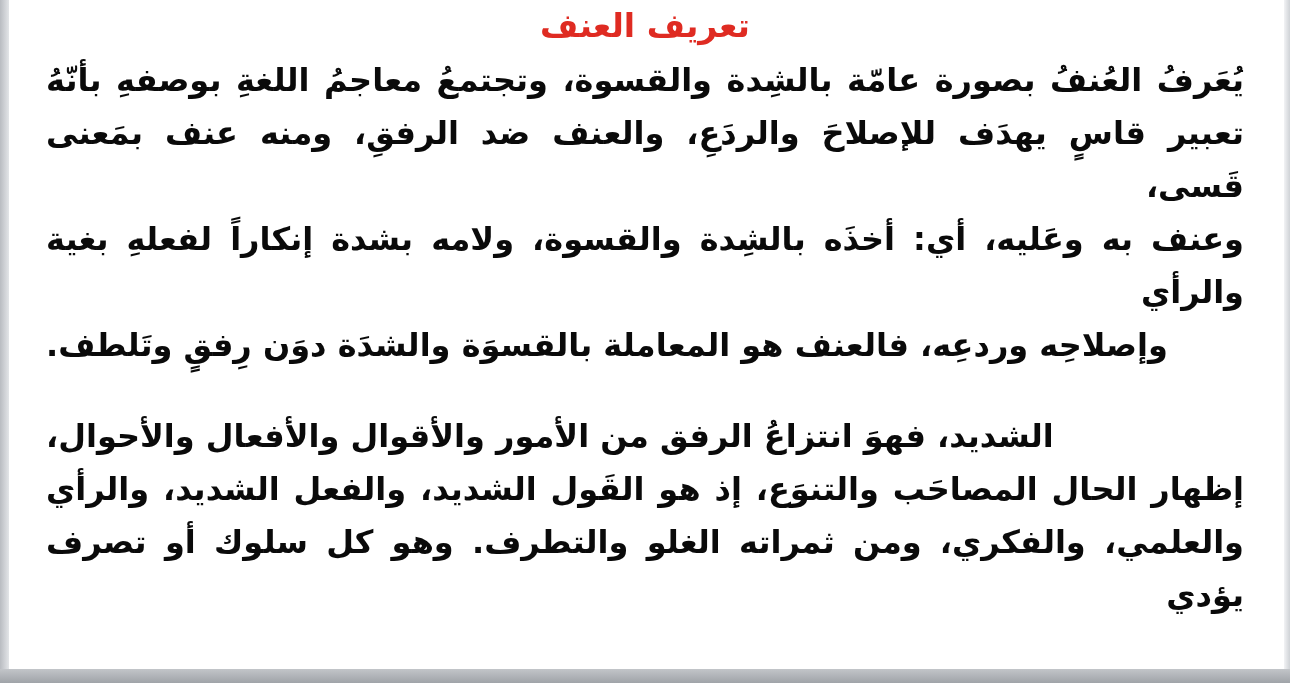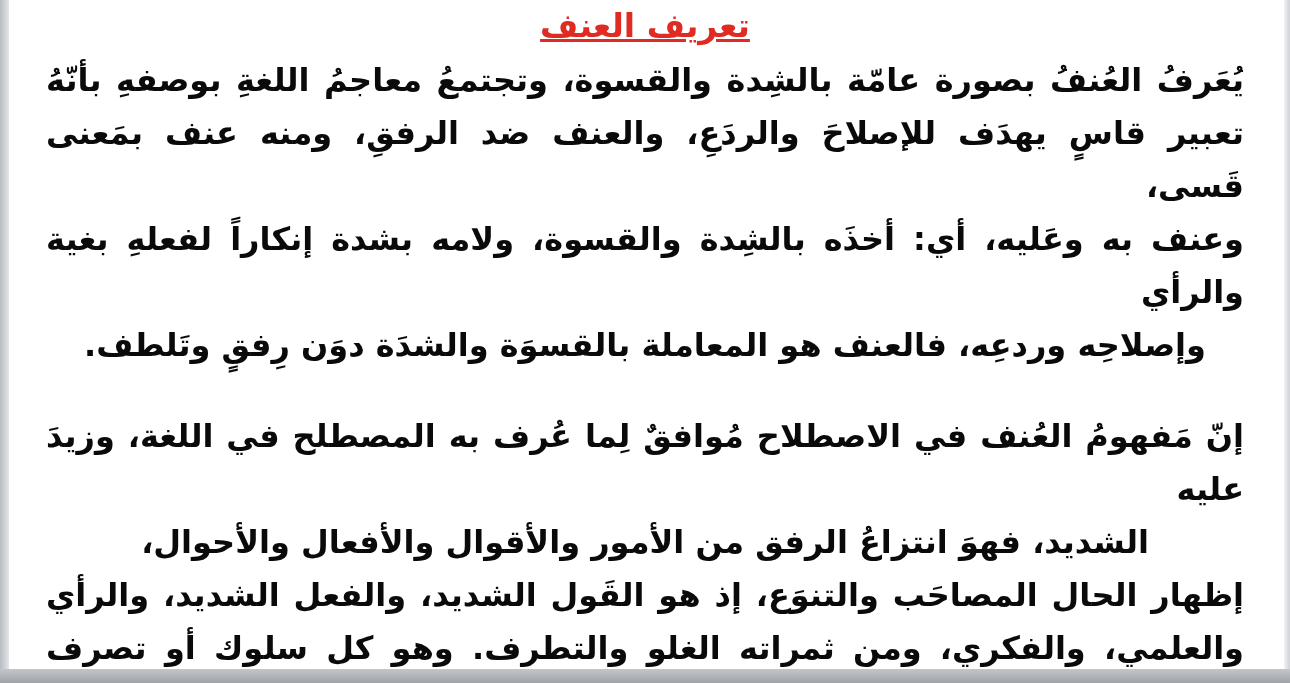--- a/index.html
+++ b/index.html
@@ -39,34 +39,33 @@
     left: 38px;
     direction: rtl;
   }
   .title {
     text-align: center;
     color: #df2b22;
     font-weight: bold;
     font-size: 33px;
     line-height: 40px;
     margin: 0 0 4px 0;
-    text-decoration: underline;
   }
   .para {
     margin: 8px;
   }
   .para2 {
     margin-top: 38px;
   }
   .line {
     font-weight: bold;
     color: #0a0a0a;
     font-size: 32px;
     line-height: 53px;
-    text-align: center;
+    text-align: left;
   }
   .line.justify {
     text-align: justify;
     text-align-last: justify;
   }
 </style>
 </head>
 <body>
 
 <div class="edge-left"></div>
@@ -77,19 +76,18 @@
   <h1 class="title">تعريف العنف</h1>
 
   <div class="para para1">
     <div class="line justify">يُعَرفُ العُنفُ بصورة عامّة بالشِدة والقسوة، وتجتمعُ معاجمُ اللغةِ بوصفهِ بأنّهُ</div>
     <div class="line justify">تعبير قاسٍ يهدَف للإصلاحَ والردَعِ، والعنف ضد الرفقِ، ومنه عنف بمَعنى قَسى،</div>
     <div class="line justify">وعنف به وعَليه، أي: أخذَه بالشِدة والقسوة، ولامه بشدة إنكاراً لفعلهِ بغية والرأي</div>
     <div class="line">وإصلاحِه وردعِه، فالعنف هو المعاملة بالقسوَة والشدَة دوَن رِفقٍ وتَلطف.</div>
   </div>
 
   <div class="para para2">
-    <div class="line justify">إنّ مَفهومُ العُنف في الاصطلاح مُوافقٌ لِما عُرف به المصطلح في اللغة، وزيدَ عليه</div>
     <div class="line">الشديد، فهوَ انتزاعُ الرفق من الأمور والأقوال والأفعال والأحوال،</div>
     <div class="line justify">إظهار الحال المصاحَب والتنوَع، إذ هو القَول الشديد، والفعل الشديد، والرأي</div>
     <div class="line justify">والعلمي، والفكري، ومن ثمراته الغلو والتطرف. وهو كل سلوك أو تصرف يؤدي</div>
 
   </div>
 </div>
 
 </body></html>

